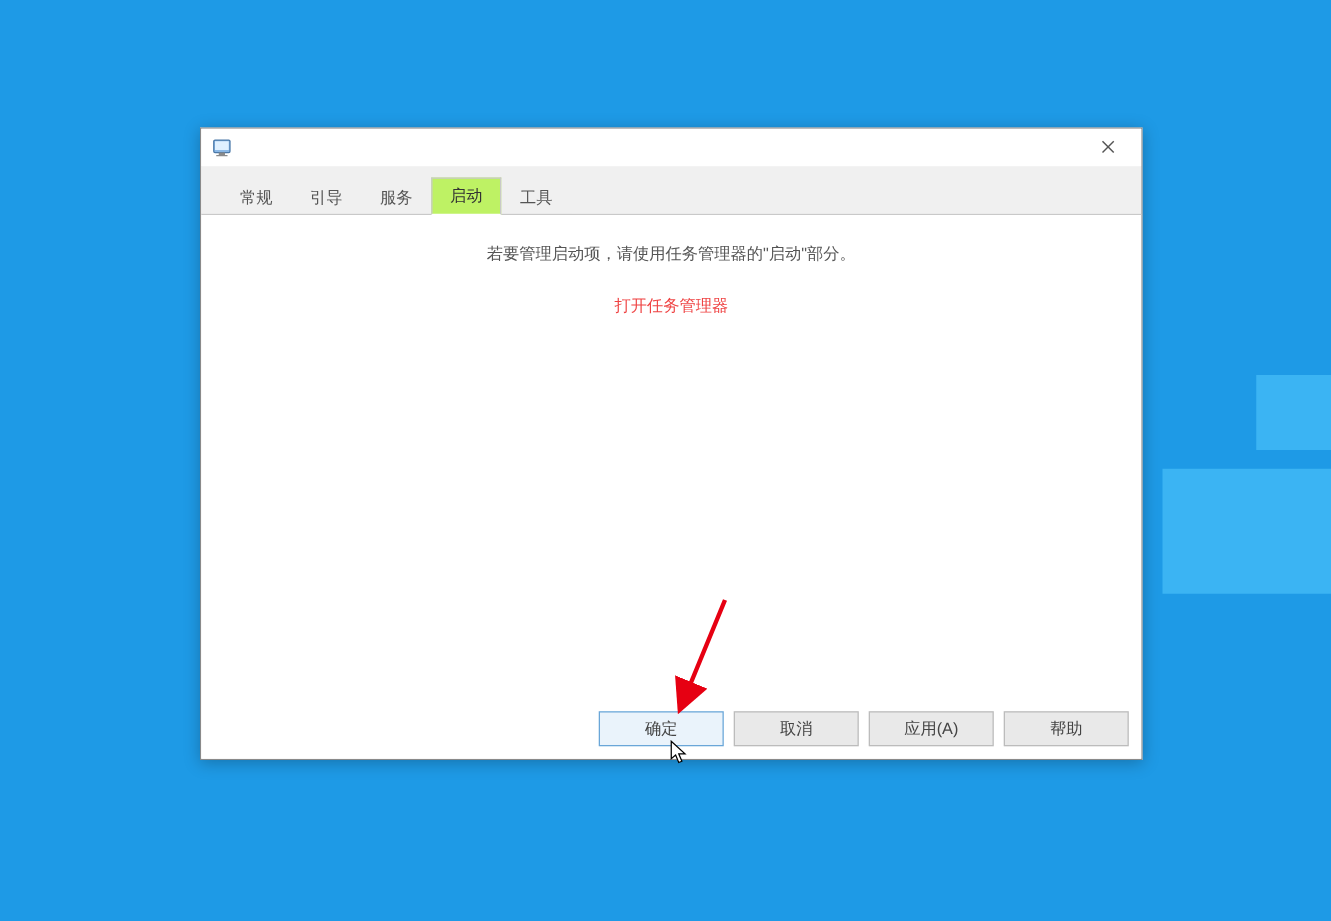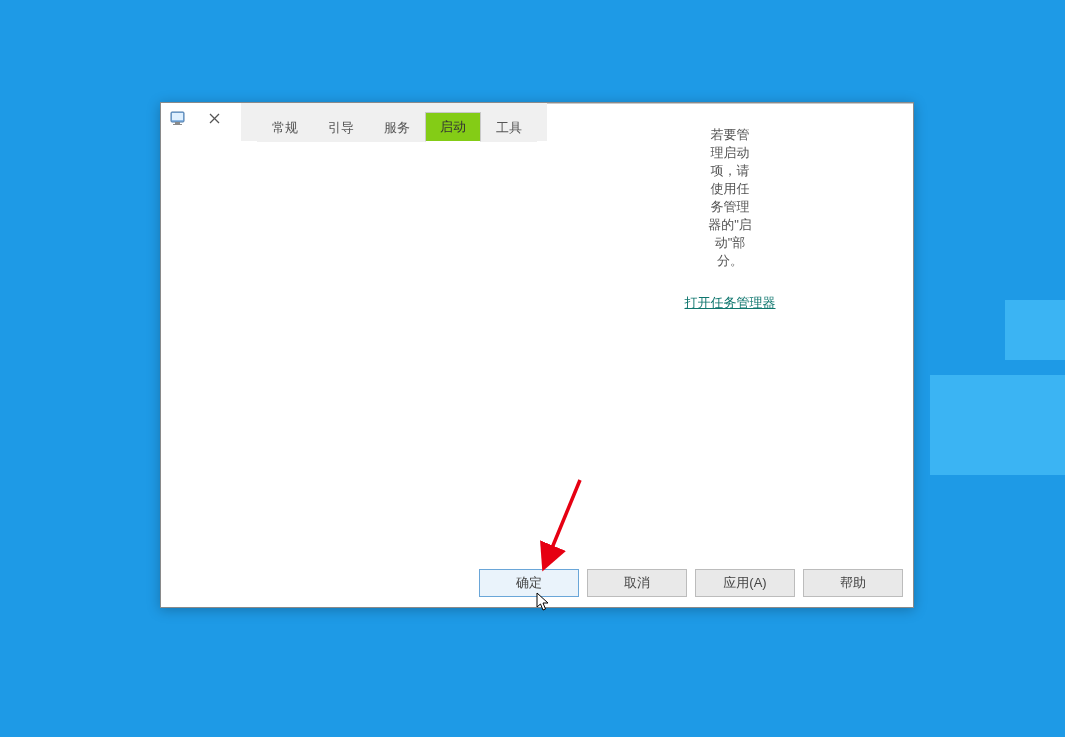--- a/index.html
+++ b/index.html
@@ -21,20 +21,21 @@
   .window {
     position: absolute;
     left: 160px;
     top: 102px;
     width: 754px;
     height: 506px;
     background: #ffffff;
     border: 1px solid #8a8a8a;
     box-shadow: 0 2px 12px rgba(0,0,0,0.25);
     display: flex;
+    flex-direction: column;
   }
 
   .titlebar {
     height: 30px;
     display: flex;
     align-items: center;
     justify-content: space-between;
     padding: 0 6px 0 8px;
     background: #ffffff;
   }
@@ -72,21 +73,21 @@
     font-size: 13px;
     color: #555;
     background: #f0f0f0;
     border: 1px solid transparent;
     border-bottom: none;
     cursor: pointer;
     position: relative;
     top: 1px;
   }
   .tab.active {
-    background: #84cc16;
+    background: #bef264;
     border: 1px solid #c9c9c9;
     border-bottom: 1px solid #ffffff;
     color: #333;
     z-index: 2;
   }
 
   .tab-content {
     flex: 1;
     background: #ffffff;
     border-top: 1px solid #c9c9c9;
@@ -101,22 +102,21 @@
     margin-top: 4px;
     margin-bottom: 24px;
     margin-left: 140px;
     margin-right: 140px;
   }
 
   .link {
     display: block;
     text-align: center;
     font-size: 13px;
-    color: #0f766e;
-    text-decoration: underline;
+    color: #ef4444;
     cursor: pointer;
     margin: 0 auto;
     width: fit-content;
   }
 
   .button-row {
     position: absolute;
     bottom: 10px;
     right: 10px;
     display: flex;

